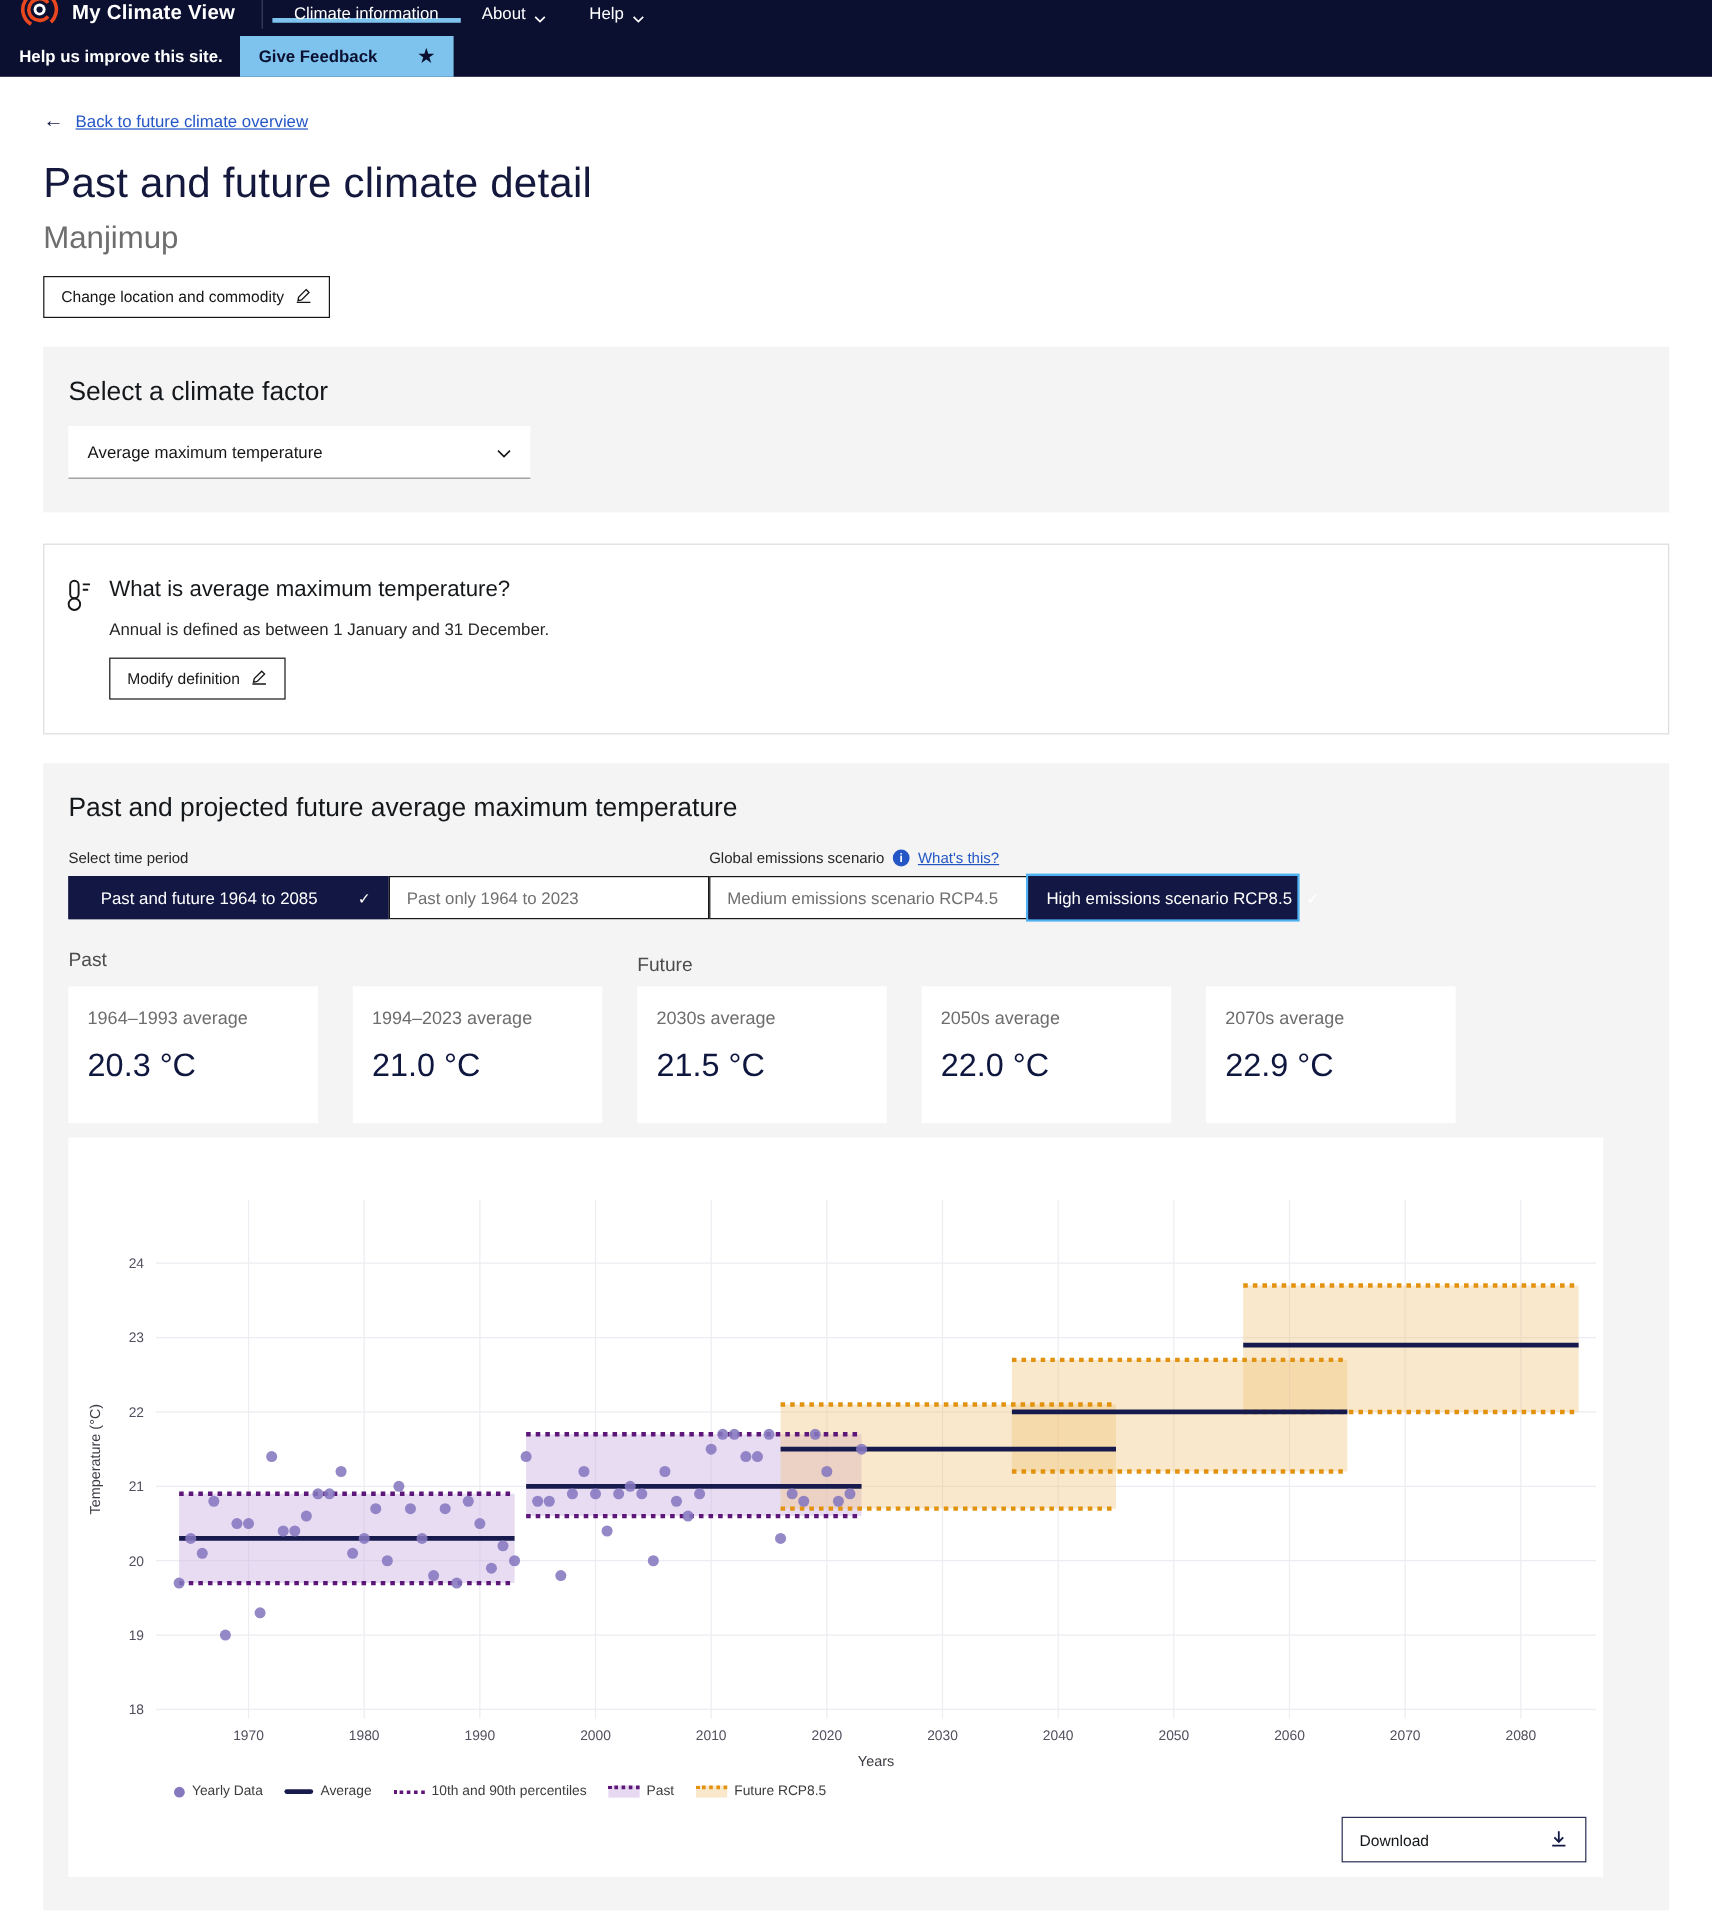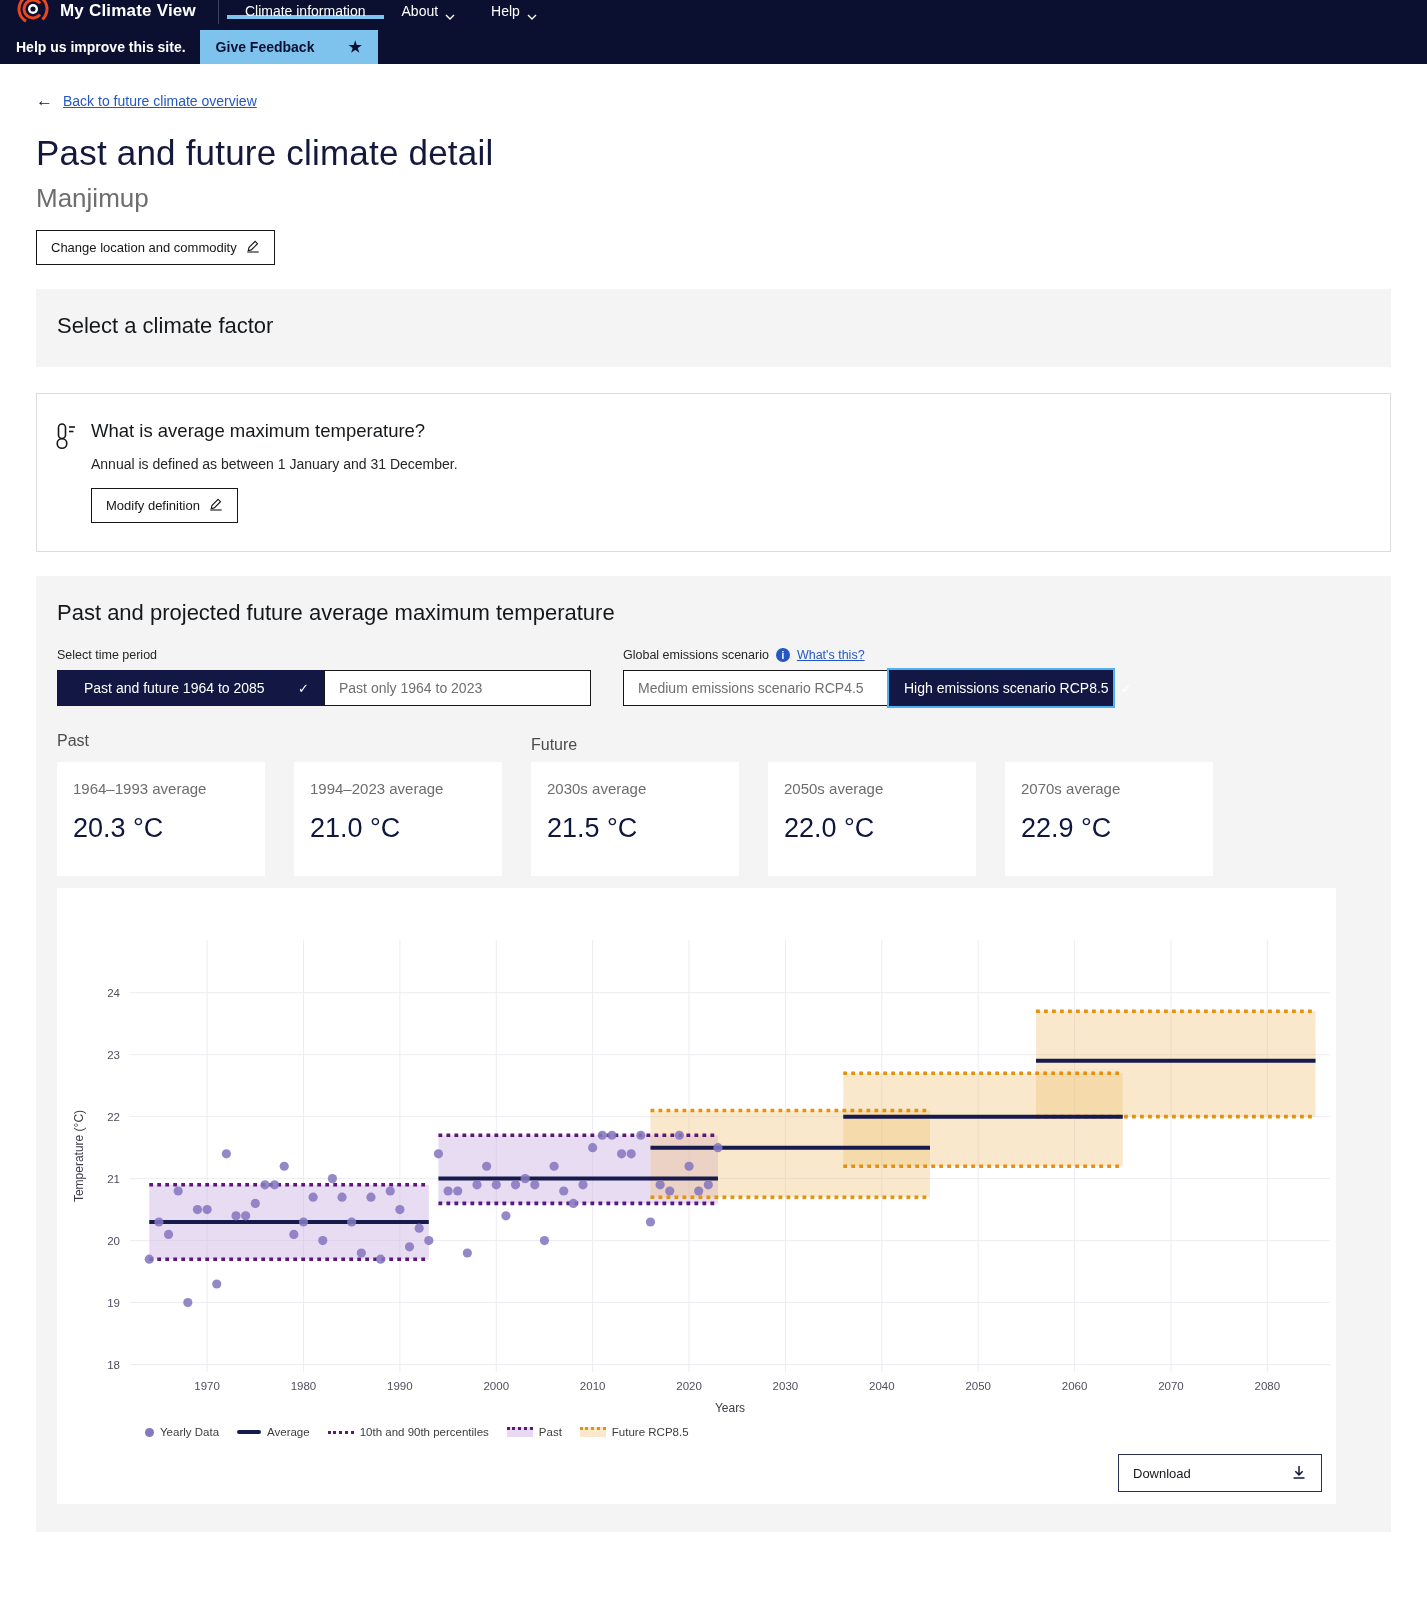--- a/index.html
+++ b/index.html
@@ -37,21 +37,21 @@
   h2.section-h{font-size:22px; font-weight:400; color:#15181b;}
 
   .dropdown{margin-top:16px; width:385px; height:44px; background:#fff; border-bottom:1px solid #8d8d8d; display:flex; align-items:center; justify-content:space-between; padding:0 16px; font-size:14px; color:#161616; cursor:pointer;}
 
   .def-panel{margin-top:26px; border:1px solid #dcdcdc; background:#fff; padding:26px 24px 28px 14px; display:flex; gap:14px;}
   .def-icon{flex:0 0 26px; padding-top:2px;}
   .def-h{font-size:18.5px; font-weight:400; color:#15181b;}
   .def-body{margin-top:14px; font-size:14px; color:#262626;}
 
   
-  .controls-row{margin-top:22px; display:flex; align-items:flex-end; gap:32px;}
+  .controls-row{margin-top:22px; display:flex; align-items:flex-end; }
   .ctl-label{font-size:12.5px; color:#262626; margin-bottom:8px;}
   .ctl-label-row{display:flex; align-items:center; gap:7px; margin-bottom:8px; font-size:12.5px; color:#262626;}
   .info-dot{width:14px; height:14px; border-radius:50%; background:var(--link); color:#fff; font-size:10px; font-weight:bold; display:inline-flex; align-items:center; justify-content:center; cursor:pointer;}
   .whats-link{color:var(--link); font-size:12.5px; text-decoration:underline; cursor:pointer;}
   .seg-group{display:flex;}
   .seg-btn{height:36px; display:flex; align-items:center; justify-content:space-between; gap:12px; padding:0 14px; font-size:14px; font-family:inherit; cursor:pointer; border:1px solid var(--border-dark); background:#fff; color:#6f6f6f; white-space:nowrap;}
   .seg-btn.selected{background:var(--navy); color:#fff; border:1px solid var(--navy);}
   .seg-btn .tick{color:#fff; font-size:13px;}
   .seg-btn.blue-ring{box-shadow:0 0 0 2px #4fb1f1;}
   .w-tp{width:267px;padding-left:26px;} .w-tp2{width:267px;} .w-em{width:266px;} .w-em2{width:224px;}
@@ -141,20 +141,28 @@
       <svg width="14" height="14" viewBox="0 0 14 14">
           <path d="M9.1 2.3l2.4 2.4-6.2 6.2-3 .6.6-3z" fill="none" stroke="#161616" stroke-width="1.1"></path>
           <path d="M1.3 13h11.4" stroke="#161616" stroke-width="1.1"></path>
         </svg>
     </span>
   </button>
 
   
   <section class="gray-section">
     <h2 class="section-h">Select a climate factor</h2>
+    <div class="dropdown">
+      <span>Average maximum temperature</span>
+      <span>
+        <svg width="12" height="8" viewBox="0 0 12 8">
+            <path d="M1 1.5l5 5 5-5" fill="none" stroke="#161616" stroke-width="1.3"></path>
+          </svg>
+      </span>
+    </div>
   </section>
 
   
   <section class="def-panel">
     <div class="def-icon">
       <svg width="26" height="28" viewBox="0 0 26 28">
         <rect x="7.5" y="2" width="7" height="14.5" rx="3.5" fill="none" stroke="#161616" stroke-width="1.6"></rect>
         <circle cx="11" cy="21.5" r="4.8" fill="none" stroke="#161616" stroke-width="1.6"></circle>
         <line x1="18" y1="5" x2="24" y2="5" stroke="#161616" stroke-width="1.6"></line>
         <line x1="18" y1="9.5" x2="22.5" y2="9.5" stroke="#161616" stroke-width="1.6"></line>

